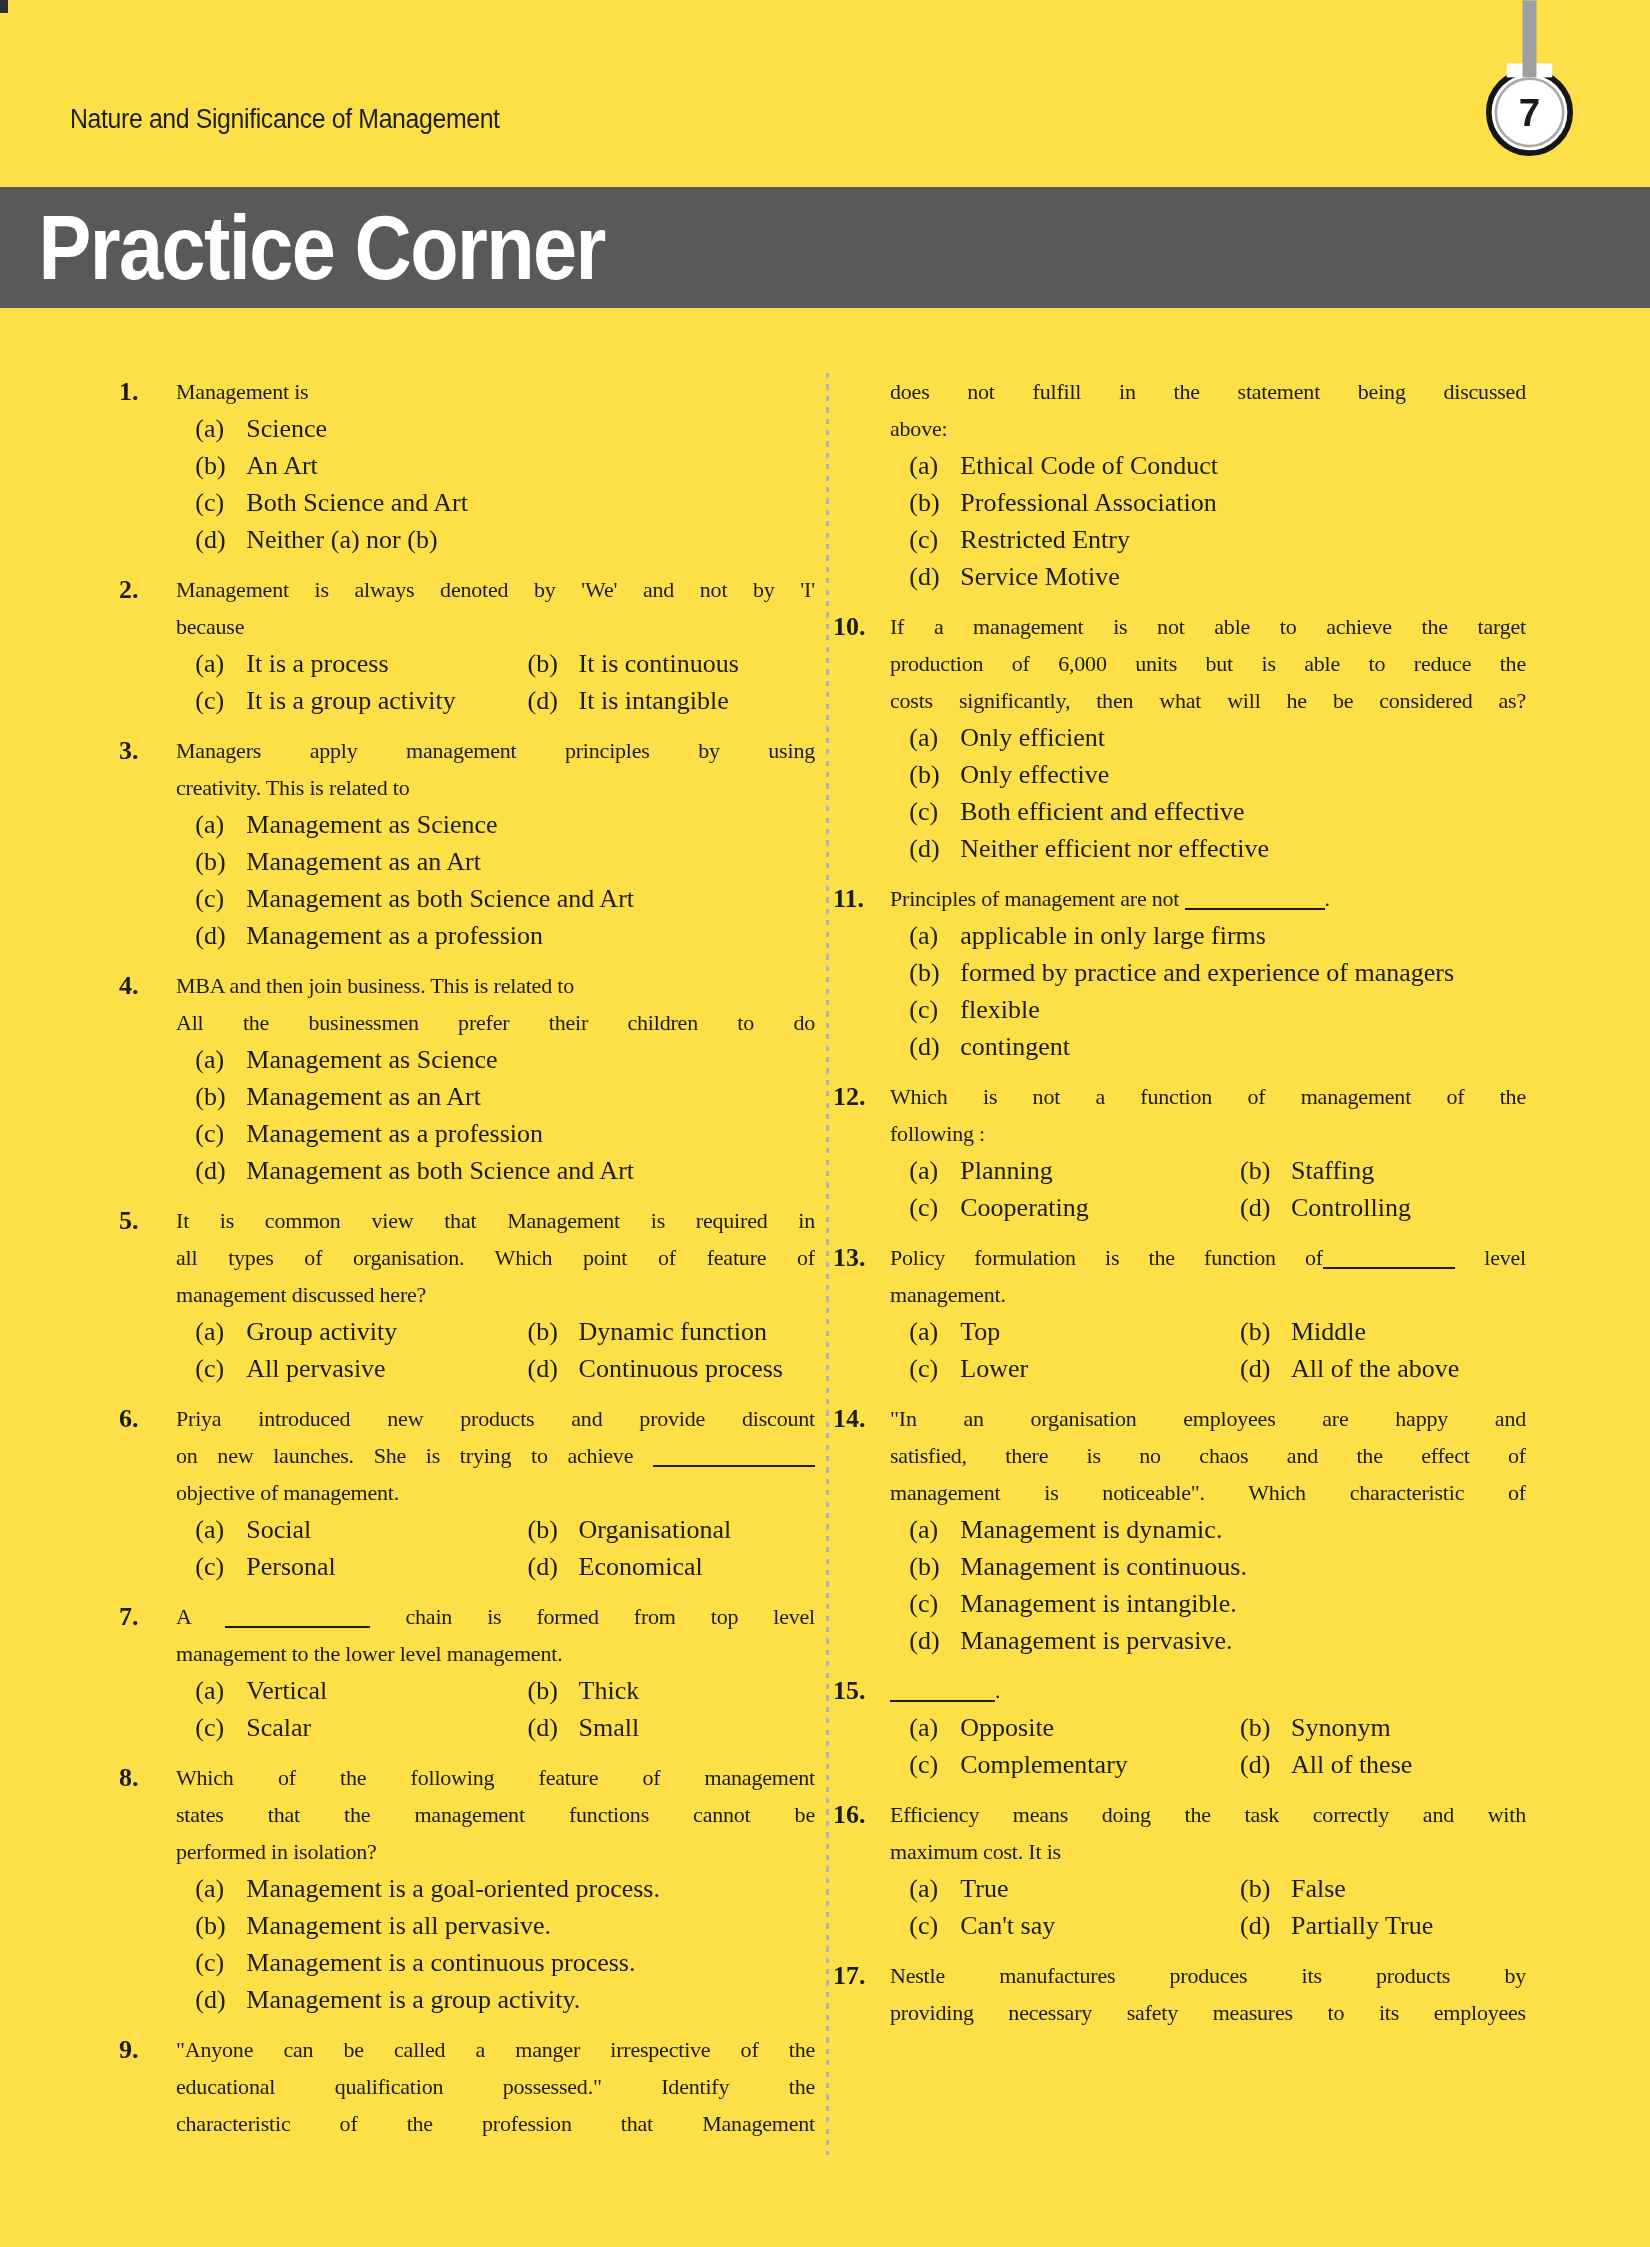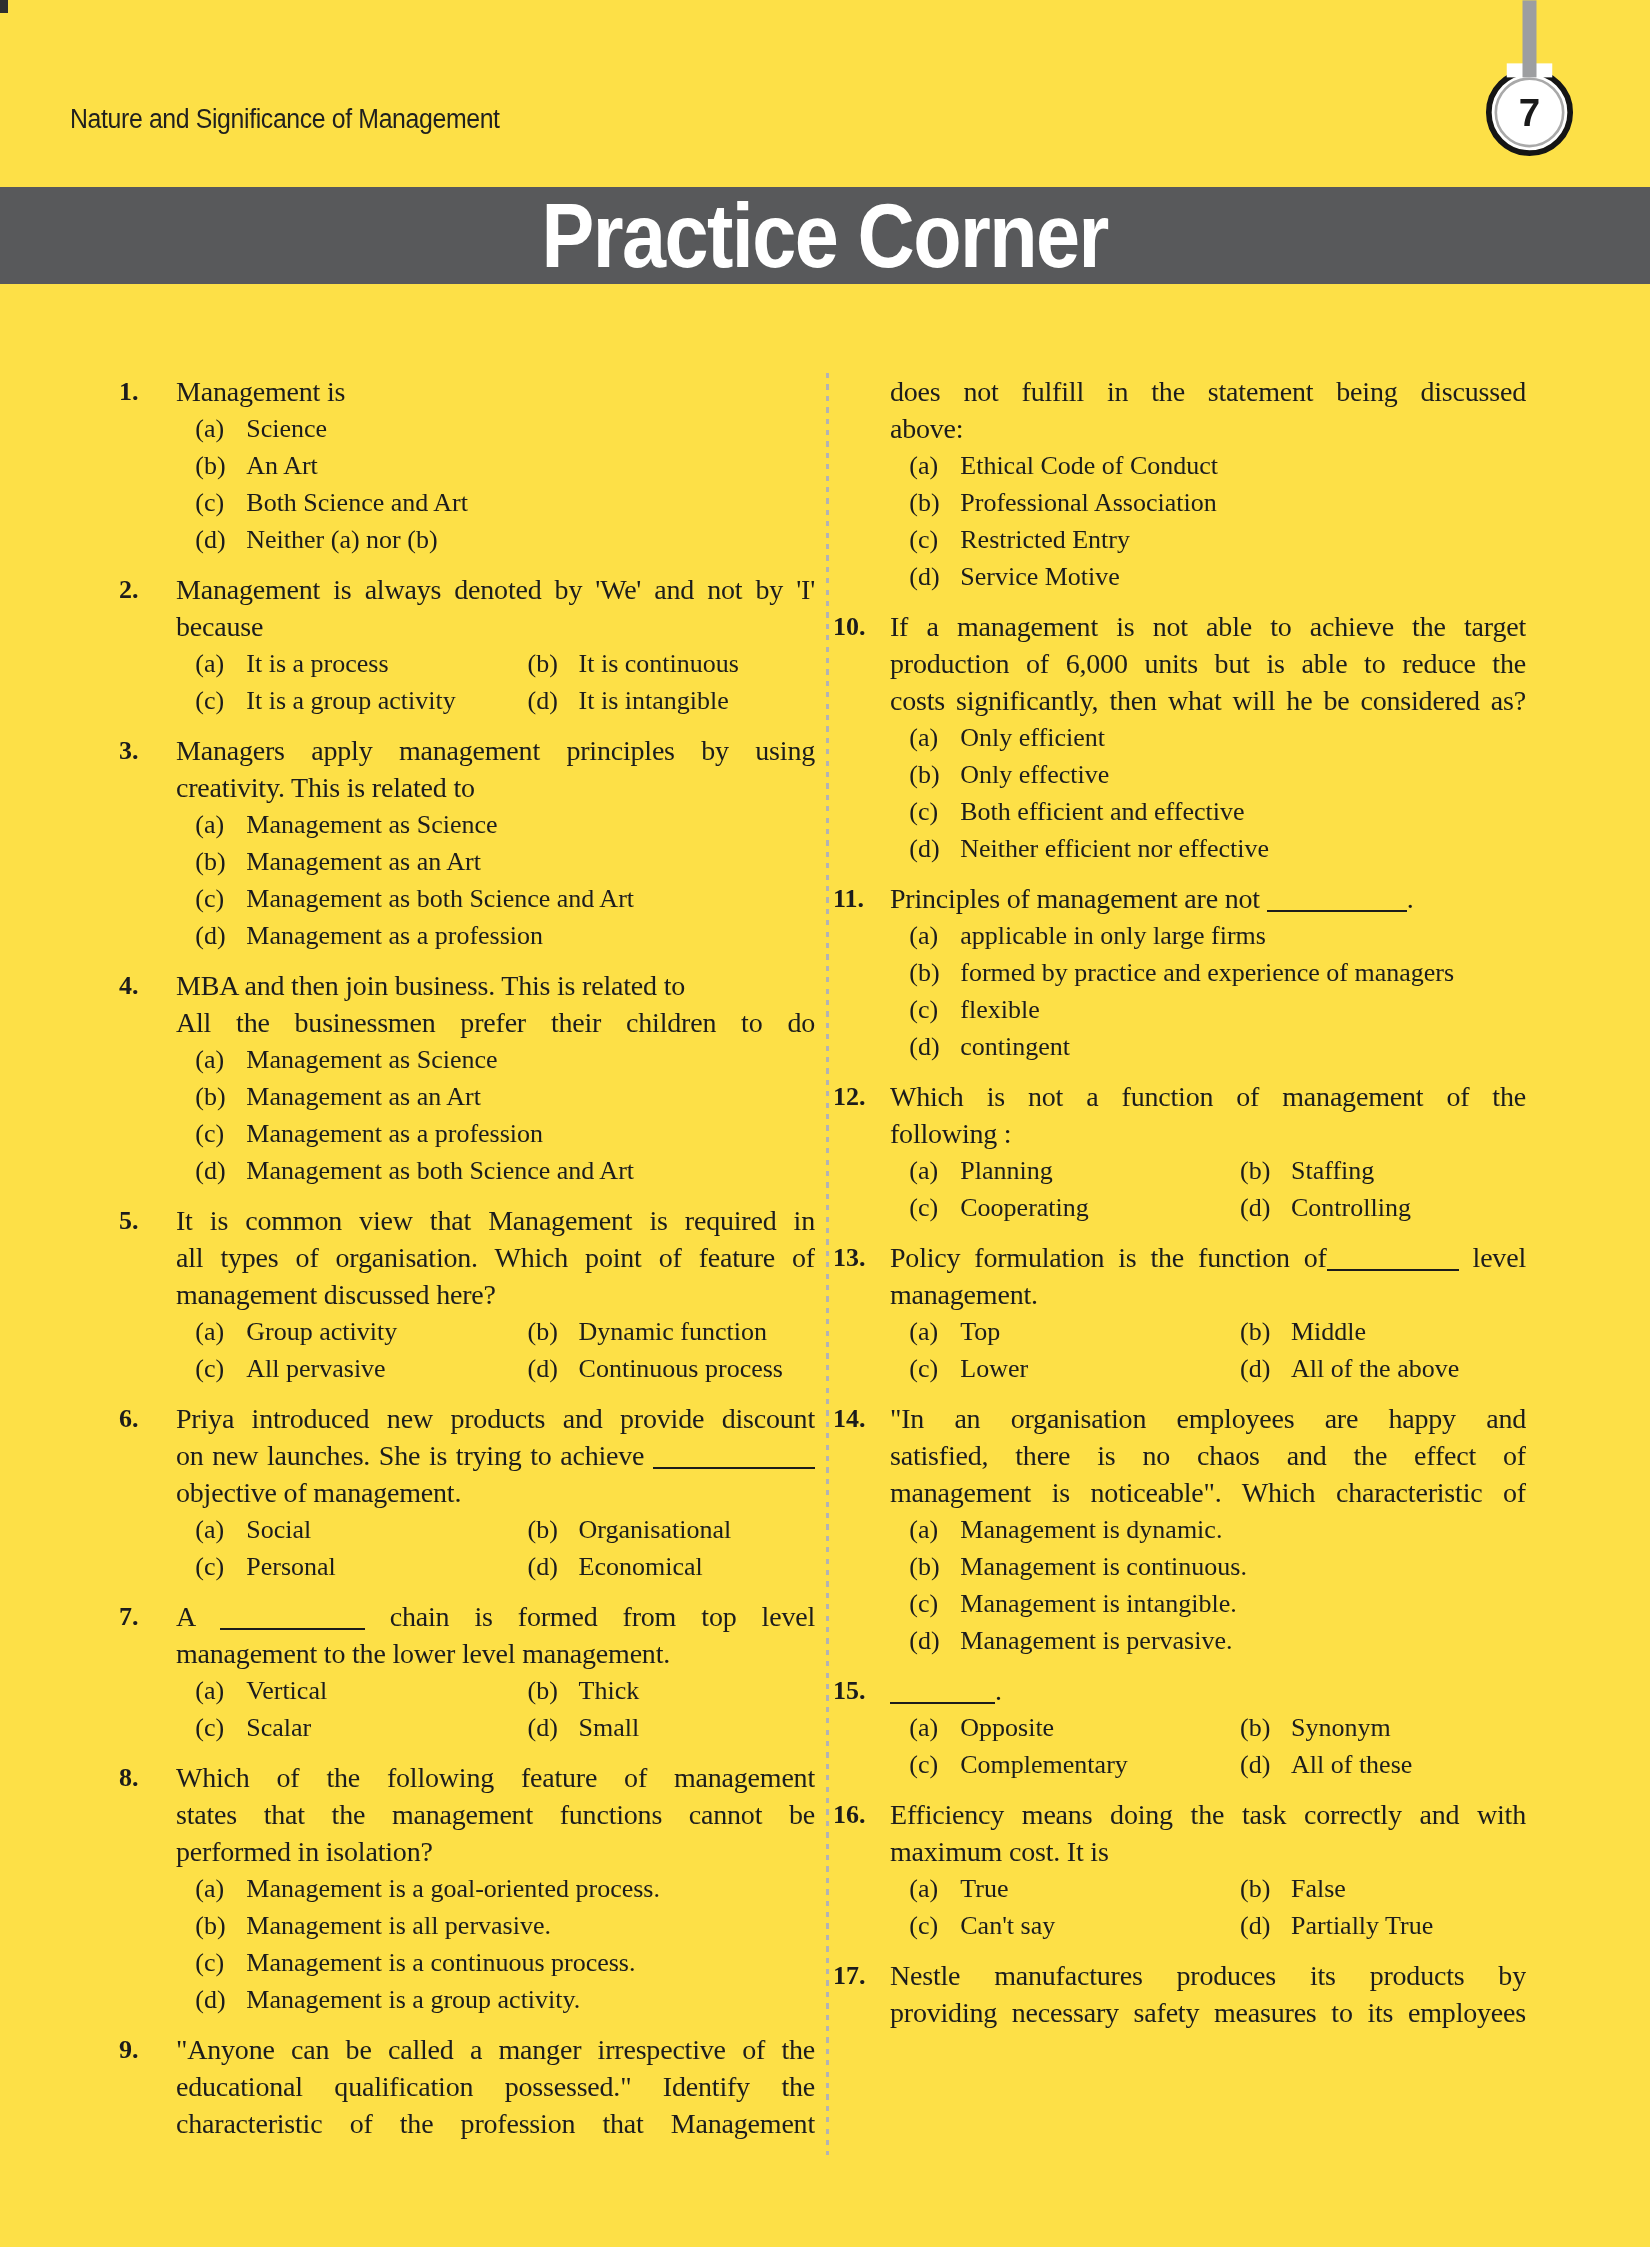--- a/index.html
+++ b/index.html
@@ -4,33 +4,33 @@
 <style>
   *{margin:0;padding:0;box-sizing:border-box}
   html,body{background:#ffffff}
   .page{position:relative;width:1650px;height:2247px;background:#fde047;overflow:hidden;
         font-family:"Liberation Serif","DejaVu Serif",serif;color:#1c1c1c}
   .corner{position:absolute;left:0;top:0;width:8px;height:13px;background:#2f2f2f}
   .chapter-title{position:absolute;left:70px;top:104px;font-family:"Liberation Sans","DejaVu Sans",sans-serif;
         font-size:27px;font-weight:400;color:#1f1f1f;letter-spacing:-0.4px;
         transform:scaleX(.92);transform-origin:left center;white-space:nowrap}
   .badge{position:absolute;top:0;right:68px;width:105px;height:167px}
-  .banner{position:absolute;left:0;top:187px;width:1650px;height:97px;background:#58595b;
-        display:flex;align-items:center;justify-content:center}
+  .banner{position:absolute;left:0;top:187px;width:1650px;height:121px;background:#58595b;
+        display:flex;align-items:center;}
   .banner-title{font-family:"Liberation Sans","DejaVu Sans",sans-serif;font-weight:700;font-size:90px;
         color:#ffffff;line-height:1;letter-spacing:-1.8px;transform:scaleX(.88);white-space:nowrap}
   .columns{position:absolute;left:0;top:373px;width:1650px;display:flex;align-items:stretch}
   .col-left{margin-left:119px;width:696px}
   .divider{width:2.6px;margin-left:11.4px;
         background-image:repeating-linear-gradient(to bottom,#b3b3b3 0 5.3px,transparent 5.3px 11.4px)}
   .col-right{margin-left:4px;width:693px}
   .question{display:flex;margin-bottom:13px}
   .qnum{flex:none;width:57px;font-weight:700;font-size:26px;line-height:37px}
   .qbody{flex:1;min-width:0}
-  .qline{font-size:28px;line-height:37px;height:37px;letter-spacing:-0.2px}
+  .qline{font-size:22px;line-height:37px;height:37px;letter-spacing:-0.2px}
   .just{text-align:justify;overflow:hidden}
   .just::after{content:"";display:inline-block;width:100%;height:0}
   .opt-row{display:flex}
   .opt{display:flex;white-space:nowrap;padding-left:19.3px;font-size:26px;line-height:37px;height:37px}
   .opt-row:not(.row2) .opt{width:100%}
   .row2 .opt:first-child{width:52%}
   .row2 .opt:last-child{width:48%}
   .letter{flex:none;width:51px}
   .blank{display:inline-block;height:23px;border-bottom:2.6px solid #1c1c1c;vertical-align:-3.5px}
 </style>

